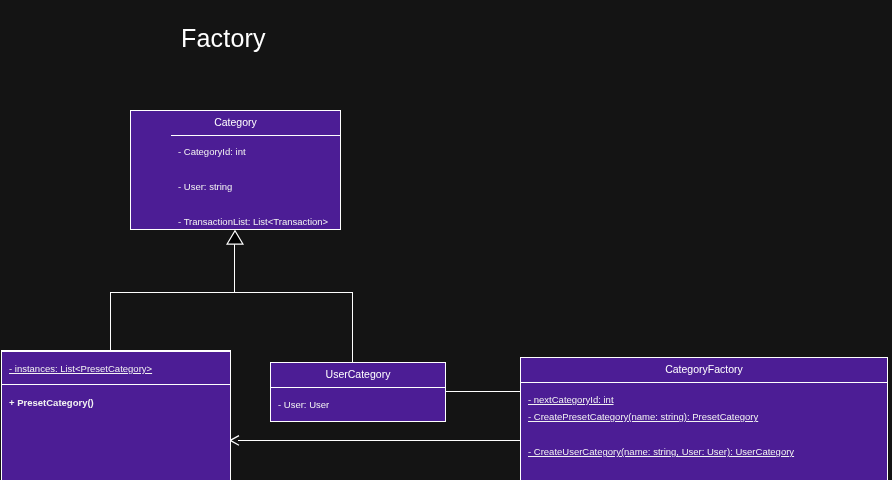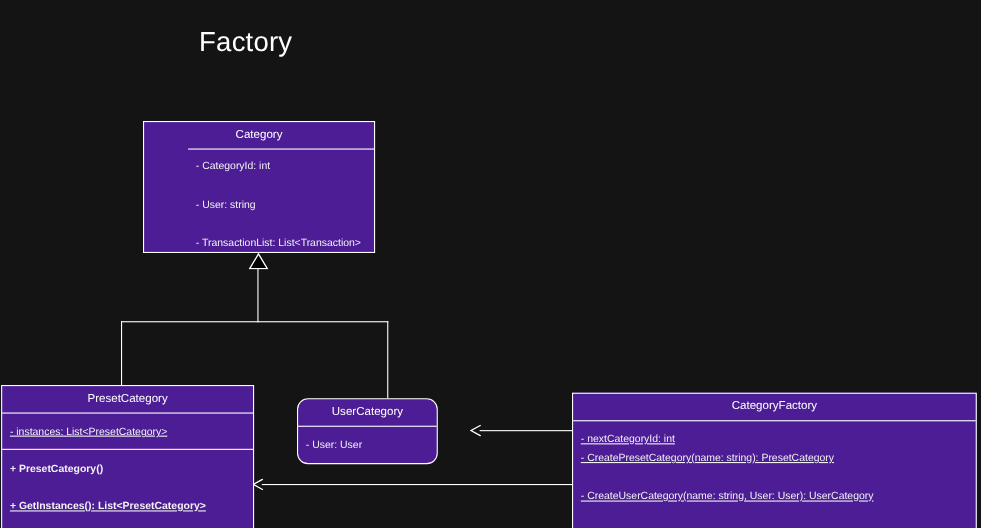--- a/index.html
+++ b/index.html
@@ -119,31 +119,29 @@
   <div class="uml-class" style="left:130px; top:110px; width:211px; height:120px;">
     <div class="uml-name">Category</div>
     <div class="uml-compartment" style="height:94px; padding-top:10px;margin-left:40px;">
       <div class="uml-member" style="margin-bottom:23px;">- CategoryId: int</div>
       <div class="uml-member" style="margin-bottom:23px;">- User: string</div>
       <div class="uml-member">- TransactionList: List&lt;Transaction&gt;</div>
     </div>
   </div>
 
   <div class="uml-class" style="left:1px; top:350px; width:230px; height:132px;">
-    <div class="uml-name">PresetCategory</div>
     <div class="uml-compartment" style="height:33px; padding-top:11px;">
       <div class="uml-member static">- instances: List&lt;PresetCategory&gt;</div>
     </div>
     <div class="uml-compartment" style="height:67px; padding-top:12px;font-weight:bold;">
       <div class="uml-member" style="margin-bottom:22px;">+ PresetCategory()</div>
-      <div class="uml-member static">+ GetInstances(): List&lt;PresetCategory&gt;</div>
     </div>
   </div>
 
-  <div class="uml-class" style="left:270px; top:362px; width:128px; height:60px;border-radius:10px;">
+  <div class="uml-class" style="left:270px; top:362px; width:176px; height:60px;">
     <div class="uml-name">UserCategory</div>
     <div class="uml-compartment" style="height:34px; padding-top:11px;">
       <div class="uml-member">- User: User</div>
     </div>
   </div>
 
   <div class="uml-class" style="left:520px; top:357px; width:368px; height:125px;">
     <div class="uml-name">CategoryFactory</div>
     <div class="uml-compartment" style="height:99px; padding-top:11px;">
       <div class="uml-member static" style="margin-bottom:5px;">- nextCategoryId: int</div>

